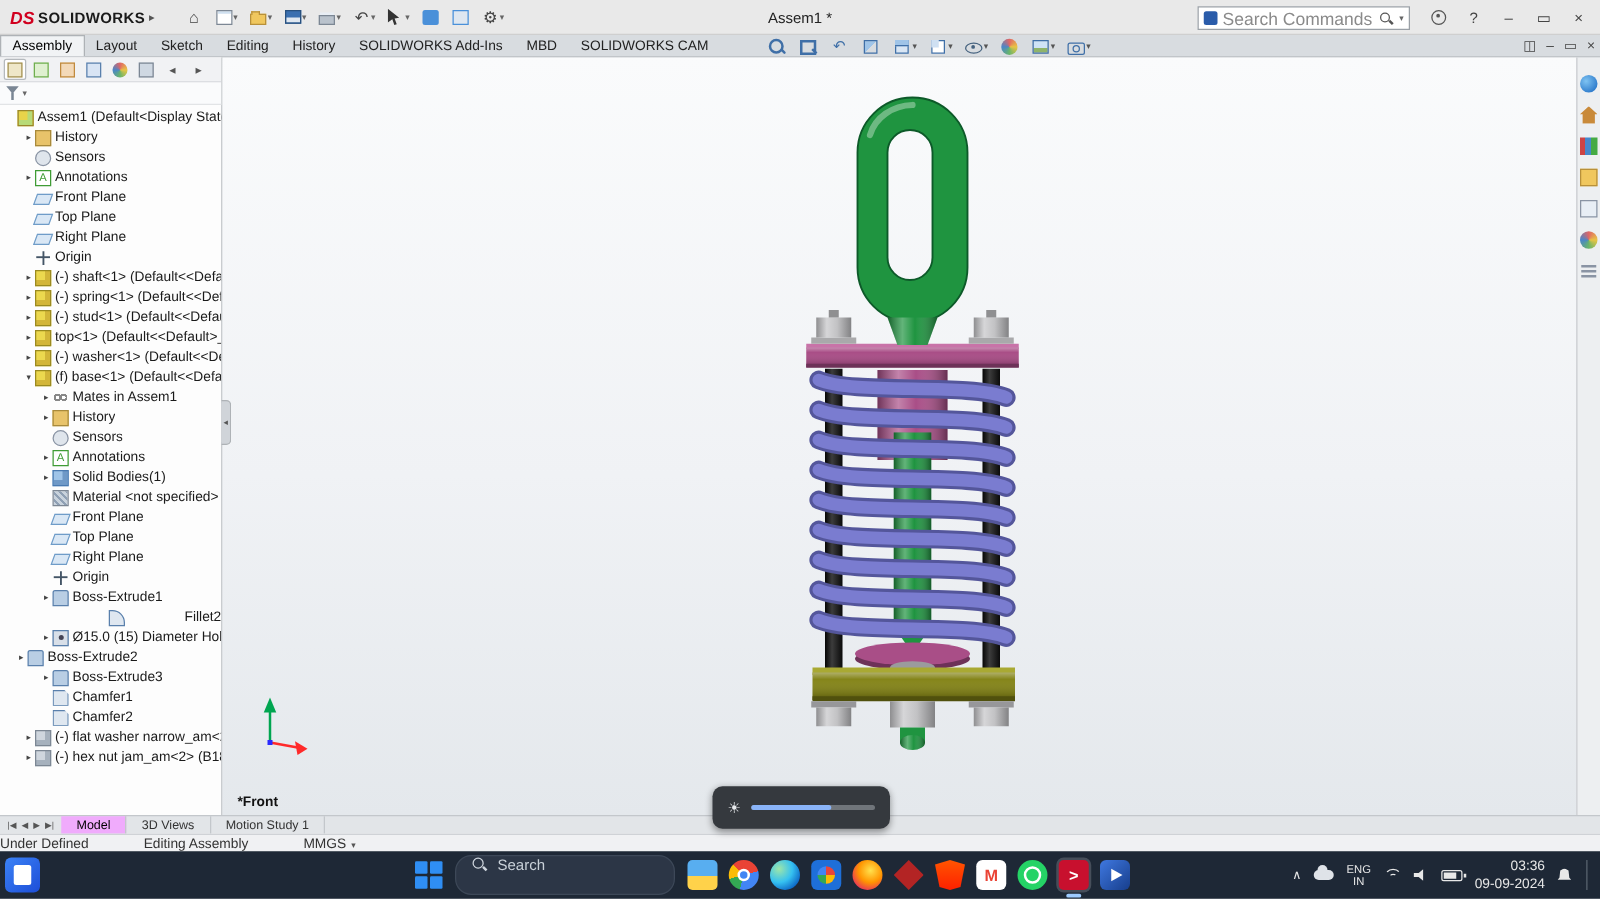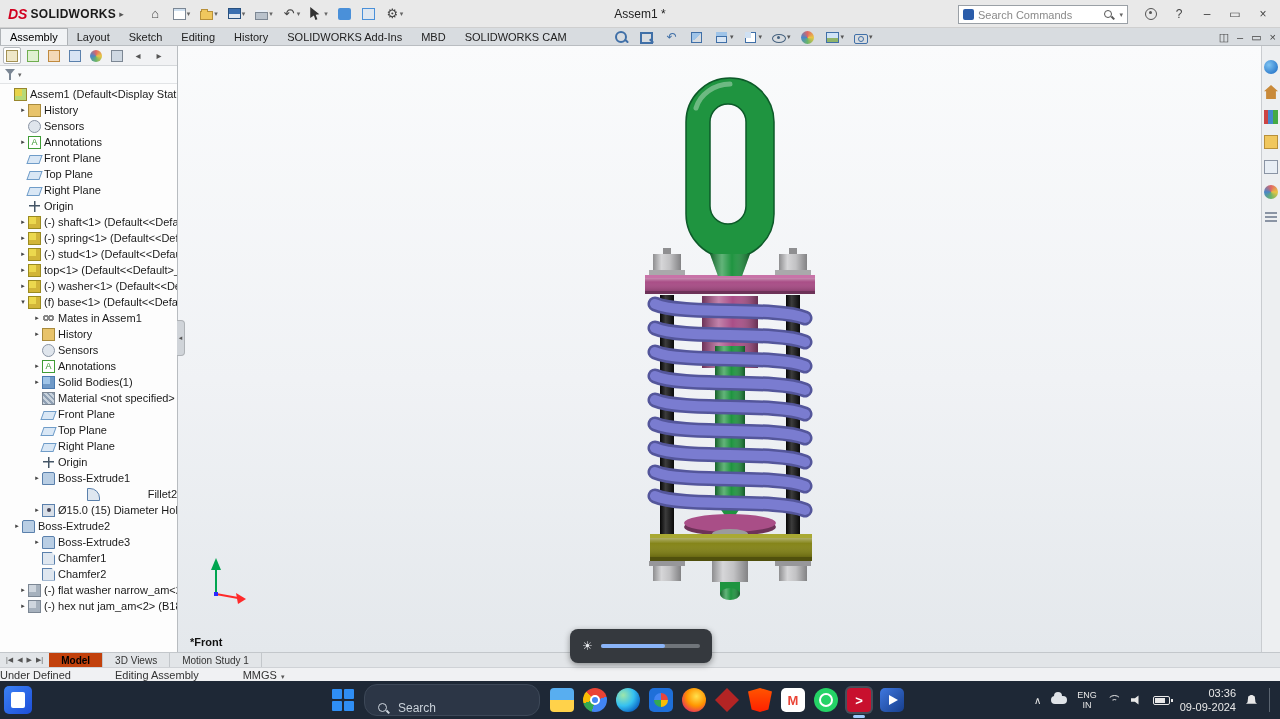--- a/index.html
+++ b/index.html
@@ -10,21 +10,21 @@
   .logo-ds{color:#d1001f;font-weight:bold;font-style:italic;font-size:14px}
   .logo-name{font-weight:bold;font-size:12px;color:#1a1a1a;letter-spacing:.3px}
   .menu-arrow{font-size:9px;color:#555}
   #qa-toolbar{display:flex;align-items:center;gap:4px;margin-left:14px}
   .qab{display:flex;align-items:center;gap:1px;padding:2px 3px;border-radius:3px;cursor:default}
   .qaic{display:inline-flex;align-items:center;justify-content:center;min-width:13px;height:14px;font-size:13px;color:#444;line-height:14px}
   .qcaret{font-size:7px;color:#666}
   #doc-title{position:absolute;left:50%;top:0;transform:translateX(-50%);height:28px;line-height:28px;font-size:12px;color:#222}
   .search-cmd{position:absolute;right:152px;top:5px;width:170px;height:19px;background:#fff;border:1px solid #9aa0a6;display:flex;align-items:center;padding:0 4px;gap:4px}
   .sc-scope{width:11px;height:11px;background:#2a5caa;border-radius:2px;flex:none}
-  .sc-text{flex:1;font-size:11px;color:#8a8a8a;white-space:nowrap;overflow:hidden}
+  .sc-text{flex:1;font-size:14px;color:#8a8a8a;white-space:nowrap;overflow:hidden}
   .sc-mag{position:relative;width:12px;height:12px;flex:none}
   .sc-mag::before{content:"";position:absolute;left:1px;top:1px;width:6px;height:6px;border:1.5px solid #555;border-radius:50%}
   .sc-mag::after{content:"";position:absolute;left:8px;top:8px;width:4px;height:1.5px;background:#555;transform:rotate(45deg)}
   .sc-caret{font-size:7px;color:#666}
   #titlebar-right{position:absolute;right:4px;top:0;height:28px;display:flex;align-items:center;gap:2px}
   .tbtn{min-width:26px;height:24px;display:flex;align-items:center;justify-content:center;font-size:12px;color:#444;border-radius:3px}
   .ti-user{width:12px;height:12px;border:1.5px solid #555;border-radius:50%;position:relative}
   .ti-user::after{content:"";position:absolute;left:3px;top:2px;width:3px;height:3px;background:#555;border-radius:50%}
   
   #ribbon{position:absolute;left:0;top:28px;width:1280px;height:18px;background:#d8dce0;border-bottom:1px solid #b9bdc1;display:flex;align-items:stretch}
@@ -118,34 +118,34 @@
   .tp-home{background:#c98a3a;clip-path:polygon(50% 0,100% 45%,85% 45%,85% 100%,15% 100%,15% 45%,0 45%)}
   .tp-lib{background:linear-gradient(90deg,#c44 0 4px,#48c 4px 9px,#4a4 9px 14px)}
   .tp-folder{background:#f0c75e;border:1px solid #b8903a}
   .tp-palette{background:#e8eef5;border:1px solid #8a94a4}
   .tp-appearance{background:conic-gradient(#e06666,#e8c545,#69b56a,#4a86c8,#e06666);border-radius:50%}
   .tp-props{background:linear-gradient(#8a94a4 0 0) 1px 2px/12px 2px no-repeat,linear-gradient(#8a94a4 0 0) 1px 6px/12px 2px no-repeat,linear-gradient(#8a94a4 0 0) 1px 10px/12px 2px no-repeat}
   
   #sheettabs{position:absolute;left:0;top:652px;width:1280px;height:15px;background:#e2e5e8;border-top:1px solid #c3c7cb;display:flex;align-items:stretch;font-size:10px}
   .snav{display:flex;align-items:center;gap:4px;padding:0 6px;color:#555;font-size:7px}
   .stab{padding:0 12px;display:flex;align-items:center;border-right:1px solid #c3c7cb;color:#333;white-space:nowrap}
-  .stab.active{background:#c2410c;font-weight:bold;color:#000}
+  .stab.active{background:#f0abfc;font-weight:normal;color:#000}
   
   #statusbar{position:absolute;left:0;top:667px;width:1280px;height:14px;background:#f0f1f3;border-top:1px solid #cfd2d6;display:flex;align-items:center;font-size:11px;color:#333}
   #status-msg{margin-left:6px;flex:1;white-space:nowrap}
   #status-right{display:flex;align-items:center;gap:44px;margin-right:26px}
   .ucaret{font-size:7px;color:#555;margin-left:4px}
   
   #taskbar{position:absolute;left:0;top:681px;width:1280px;height:38px;background:#1e2836;z-index:100}
   #tb-corner{position:absolute;left:4px;top:5px;width:28px;height:28px;border-radius:5px;background:linear-gradient(135deg,#3b82f6,#1d4ed8)}
   #tb-corner::after{content:"";position:absolute;left:7px;top:6px;width:14px;height:16px;background:#fff;border-radius:2px}
   #tb-left{position:absolute;left:332px;top:0;height:38px;display:flex;align-items:center;gap:10px}
   .start{width:22px;height:22px;display:grid;grid-template-columns:10px 10px;grid-template-rows:10px 10px;gap:2px}
   .start i{background:#2f8ef4;border-radius:1px}
-  .search-pill{width:176px;height:32px;border-radius:13px;background:#2c3646;border:1px solid #3d4optional8;border:1px solid #3d4858;display:flex;align-items:flex-end;gap:8px;padding:0 12px}
+  .search-pill{width:176px;height:32px;border-radius:13px;background:#2c3646;border:1px solid #3d4optional8;border:1px solid #3d4858;display:flex;align-items:flex-start;gap:8px;padding:0 12px}
   .mag{position:relative;width:13px;height:13px}
   .mag::before{content:"";position:absolute;left:1px;top:1px;width:7px;height:7px;border:1.5px solid #cfd6de;border-radius:50%}
   .mag::after{content:"";position:absolute;left:9px;top:9px;width:4px;height:1.5px;background:#cfd6de;transform:rotate(45deg)}
   .search-label{font-size:12px;color:#c9d1d9}
   #tb-apps{display:flex;align-items:center;gap:9px}
   .tbi{width:24px;height:24px;position:relative;flex:none;border-radius:5px}
   .tbi.active{box-shadow:0 0 0 2px rgba(255,255,255,.18)}
   .tbi.active::before{content:"";position:absolute;left:6px;right:6px;bottom:-6px;height:3px;border-radius:2px;background:#9ecbff}
   .tb-explorer{background:linear-gradient(#58aef0 52%,#ffd24a 52%);border-radius:4px}
   .tb-chrome{border-radius:50%;background:conic-gradient(from -45deg,#ea4335 0 120deg,#4285f4 0 240deg,#34a853 0 300deg,#fbbc05 0)}

